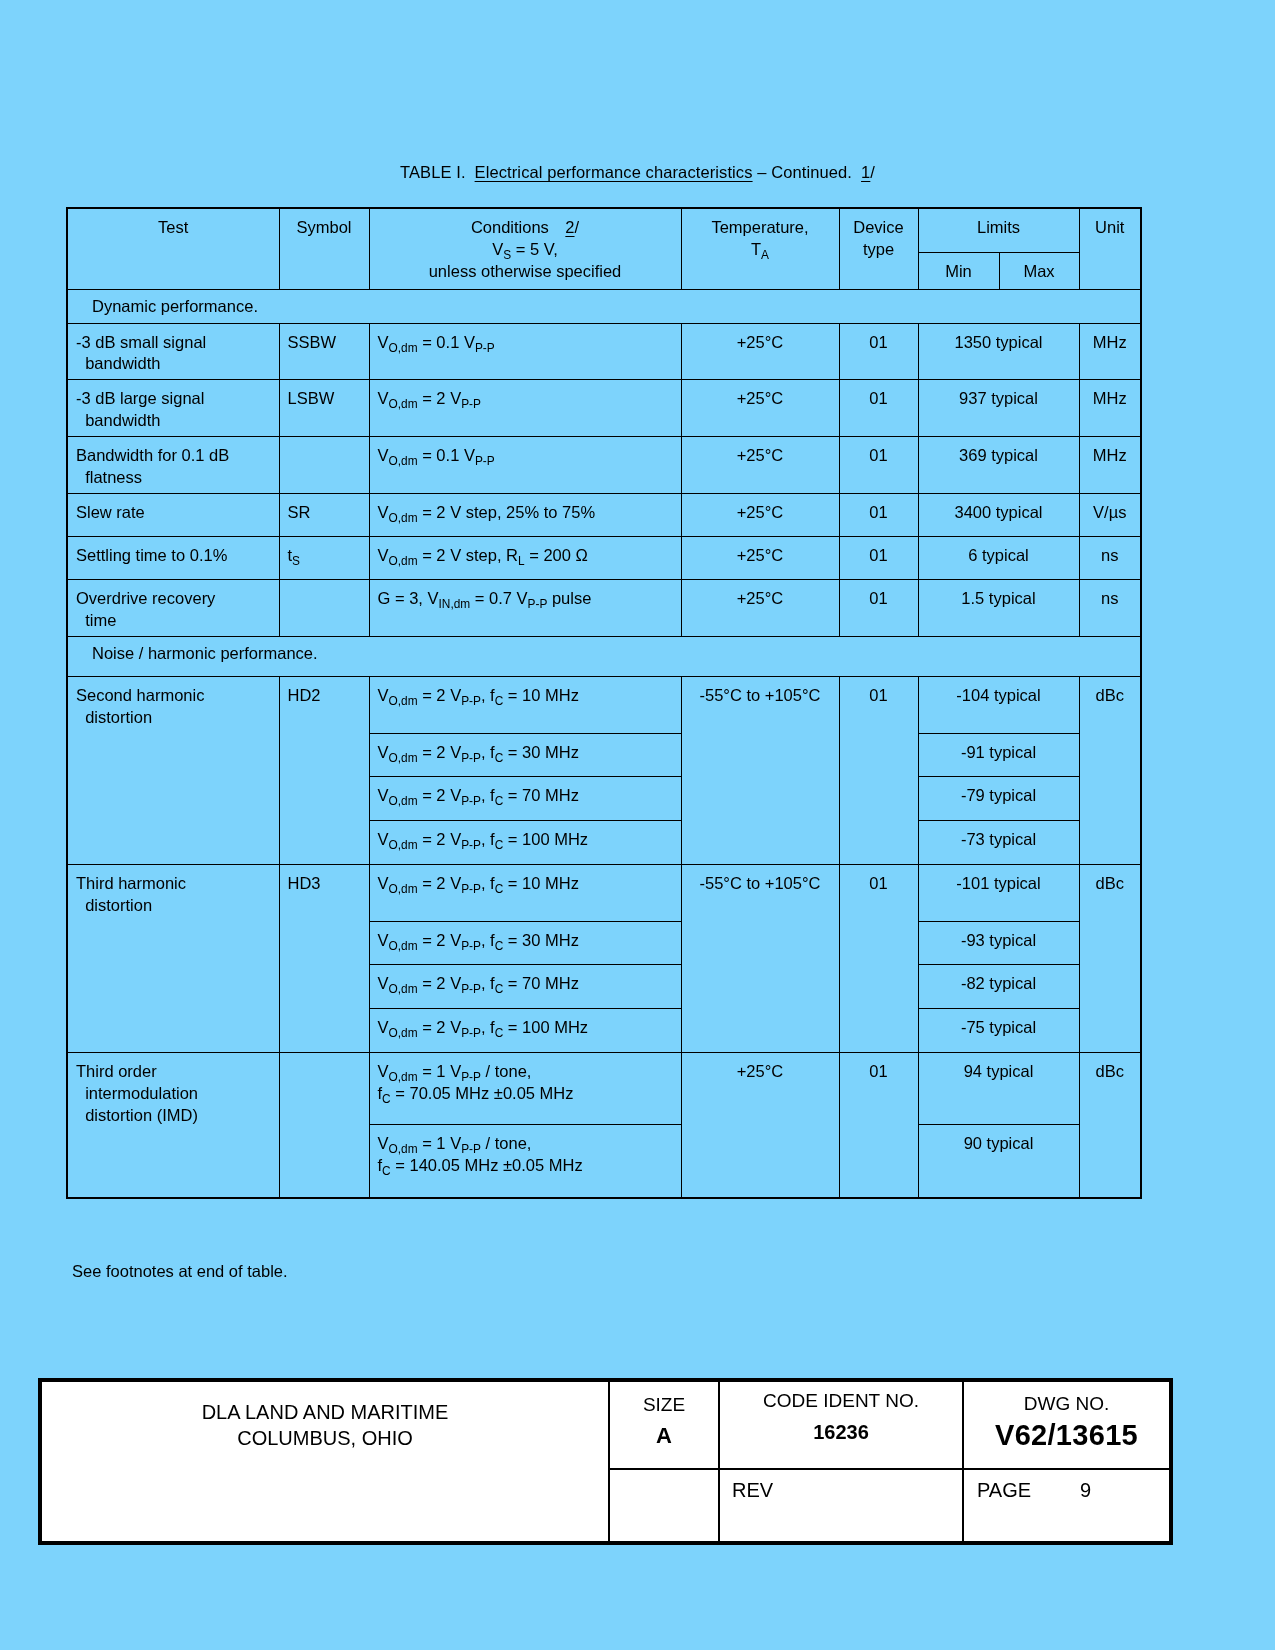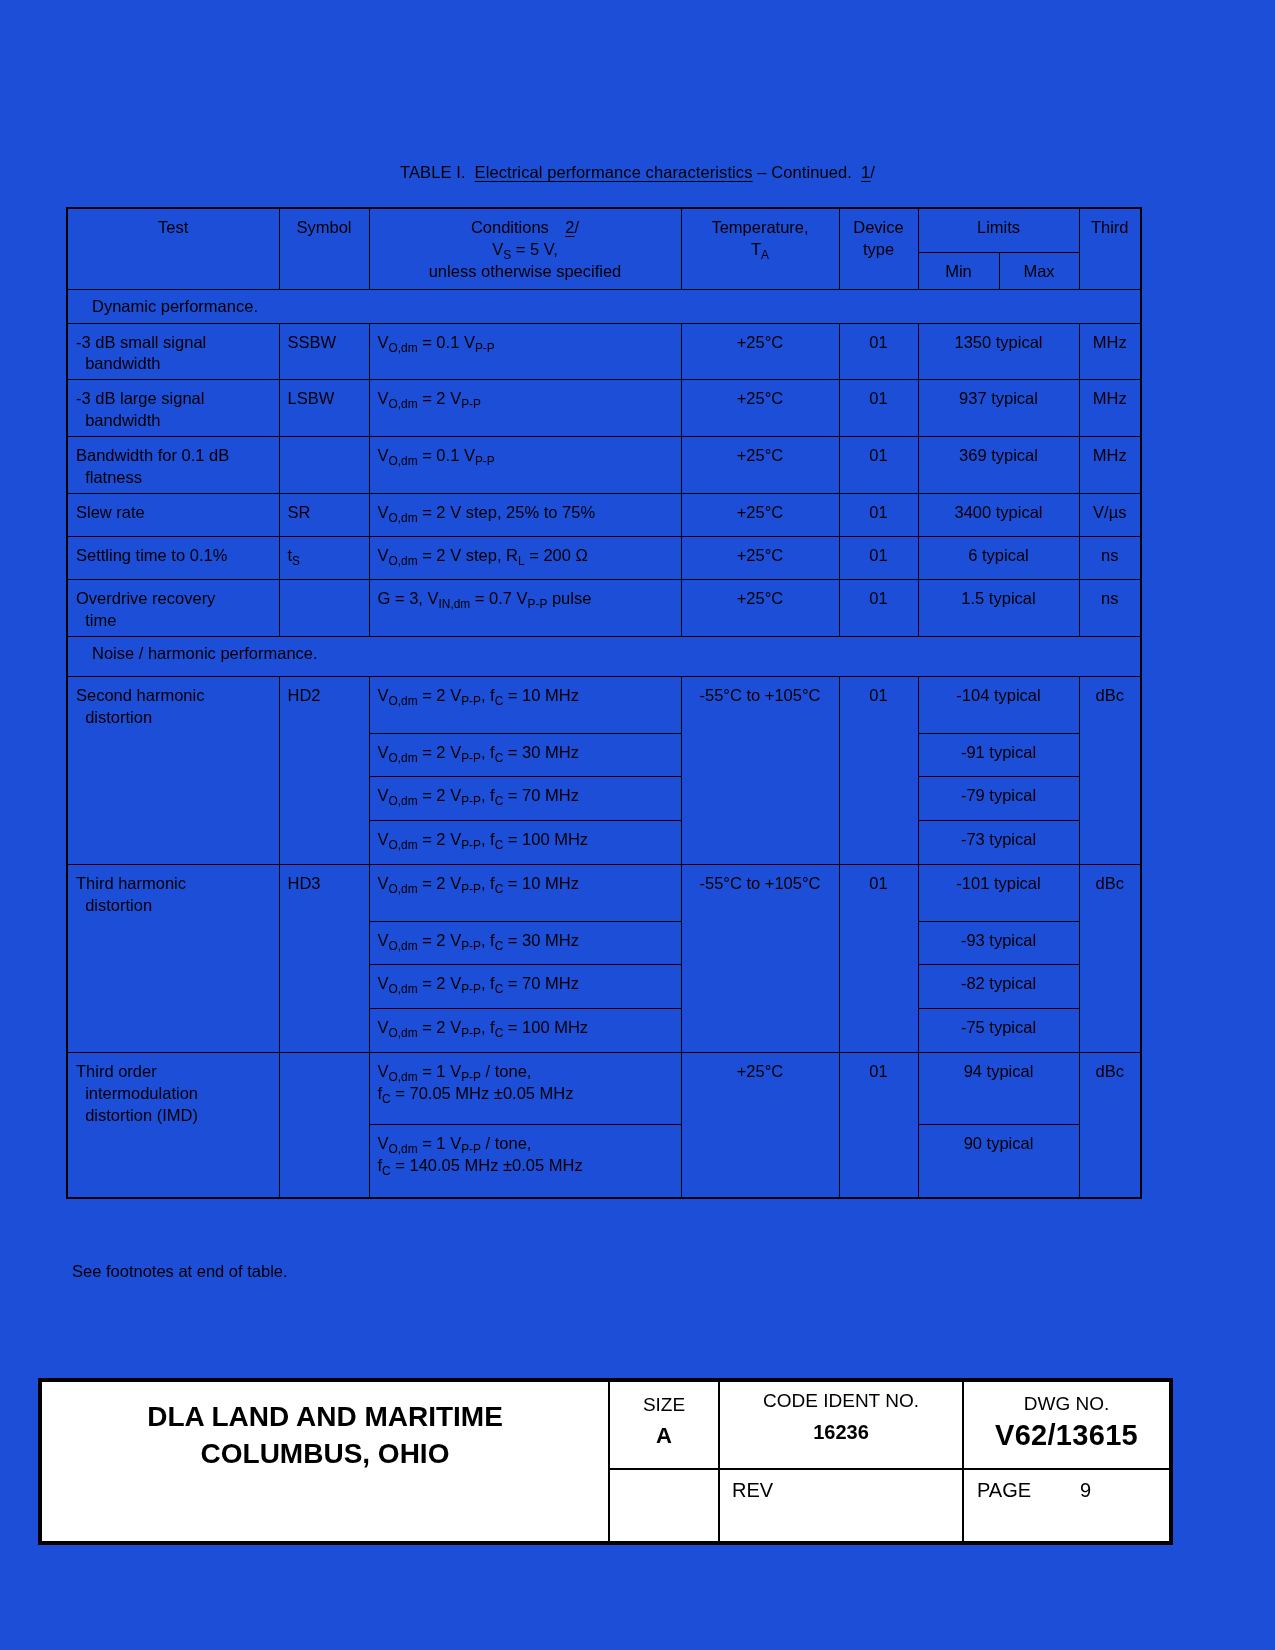--- a/index.html
+++ b/index.html
@@ -1,17 +1,17 @@
 <!DOCTYPE html>
 <html><head>
 <meta charset="utf-8">
 <style>
   html,body { margin:0; padding:0; background:#e8e8e8; }
   .page {
-    position:relative; width:1275px; height:1650px; background:#1d4ed8;
+    position:relative; width:1275px; height:1650px; background:#7dd3fc;
     font-family:"Liberation Sans", sans-serif; color:#000;
     margin:0 auto; overflow:hidden;
   }
   
   .doc-title {
     position:absolute; top:163px; left:0; width:100%;
     text-align:center; font-size:16.5px; letter-spacing:0.1px;
   }
   .doc-title .sp { margin-left:9px; }
   .u { text-decoration:underline; text-underline-offset:3px; }
@@ -49,21 +49,21 @@
     grid-template-columns:566px 110px 244px 1fr;
     grid-template-rows:86px 1fr;
     background:#fff;
   }
   .tbc { box-sizing:border-box; }
   .tb-org {
     grid-column:1; grid-row:1 / 3;
     display:flex; flex-direction:column; align-items:center;
     padding-top:17px; text-align:center;
   }
-  .tb-org .org1, .tb-org .org2 { font-weight:bold; font-size:28px; line-height:1.32; }
+  .tb-org .org1, .tb-org .org2 { font-weight:normal; font-size:20px; line-height:1.32; }
   .tb-size  { grid-column:2; grid-row:1; border-left:2px solid #000; text-align:center; padding-top:12px; }
   .tb-code  { grid-column:3; grid-row:1; border-left:2px solid #000; text-align:center; padding-top:8px; }
   .tb-dwg   { grid-column:4; grid-row:1; border-left:2px solid #000; text-align:center; padding-top:11px; }
   .tb-size2 { grid-column:2; grid-row:2; border-left:2px solid #000; border-top:2px solid #000; }
   .tb-rev   { grid-column:3; grid-row:2; border-left:2px solid #000; border-top:2px solid #000; padding:9px 0 0 12px; font-size:20px; }
   .tb-page  { grid-column:4; grid-row:2; border-left:2px solid #000; border-top:2px solid #000; padding:9px 0 0 13px; font-size:20px; }
   .tb-label { font-size:19px; }
   .tb-size .val { font-weight:bold; font-size:22px; margin-top:7px; }
   .tb-code .val { font-weight:bold; font-size:20px; margin-top:9px; }
   .tb-dwg  .val { font-weight:bold; font-size:29px; margin-top:4px; letter-spacing:0.3px; }
@@ -99,21 +99,21 @@
           <div>V<sub>S</sub> = 5 V,</div>
           <div>unless otherwise specified</div>
         </td>
         <td rowspan="2" class="c">
           <div>Temperature,</div>
           <div>T<sub>A</sub></div>
         </td>
         <td rowspan="2" class="c pre">Device
 type</td>
         <td colspan="2" class="c">Limits</td>
-        <td rowspan="2" class="c">Third</td>
+        <td rowspan="2" class="c">Unit</td>
       </tr>
       <tr class="hr2" style="height:37px">
         <td class="c">Min</td>
         <td class="c">Max</td>
       </tr>
     </thead>
     <tbody>
       <tr class="section" style="height:34px">
         <td colspan="8">Dynamic performance.</td>
       </tr>

